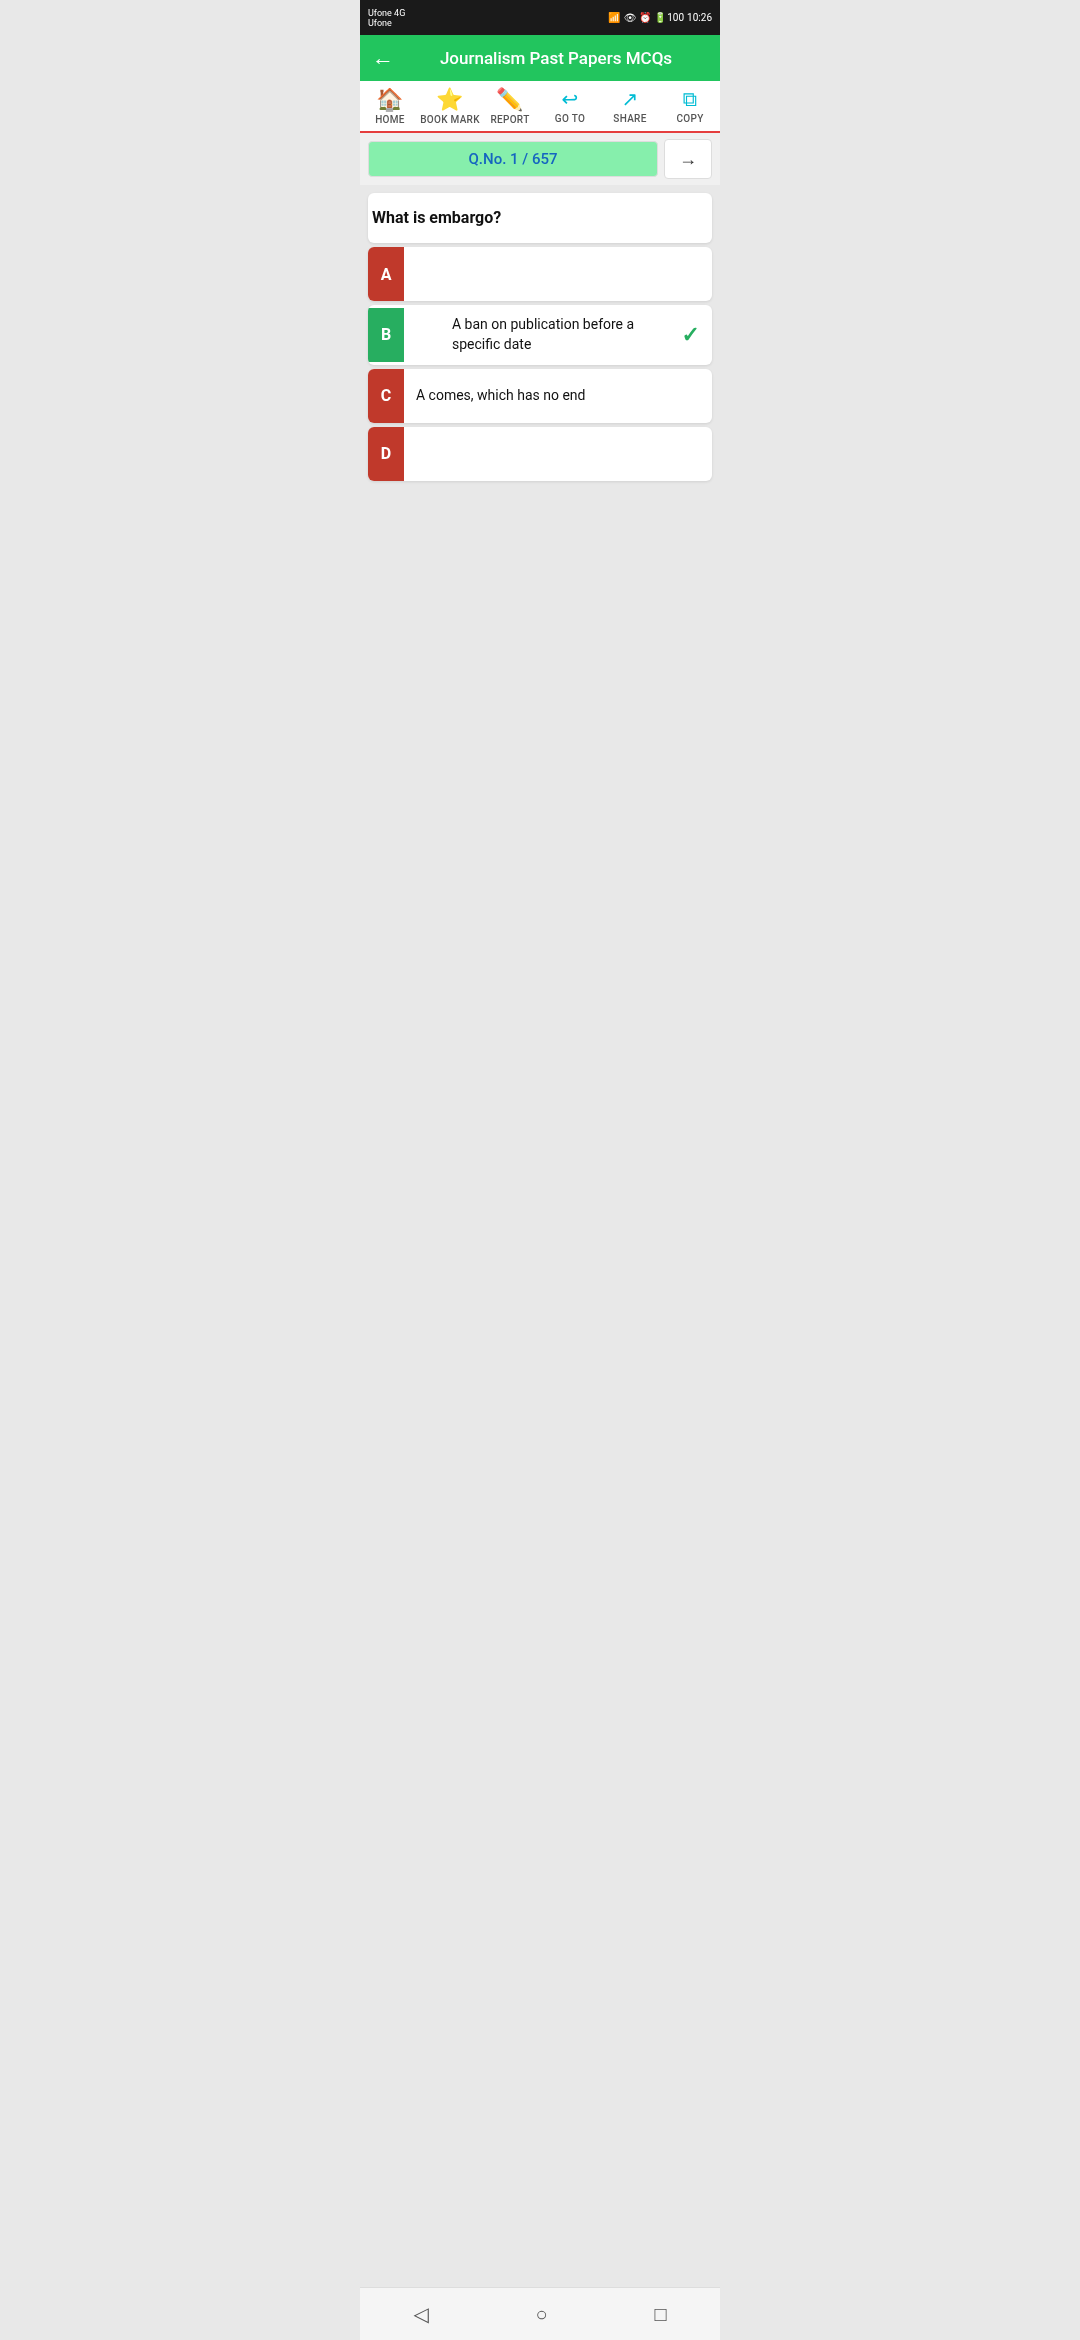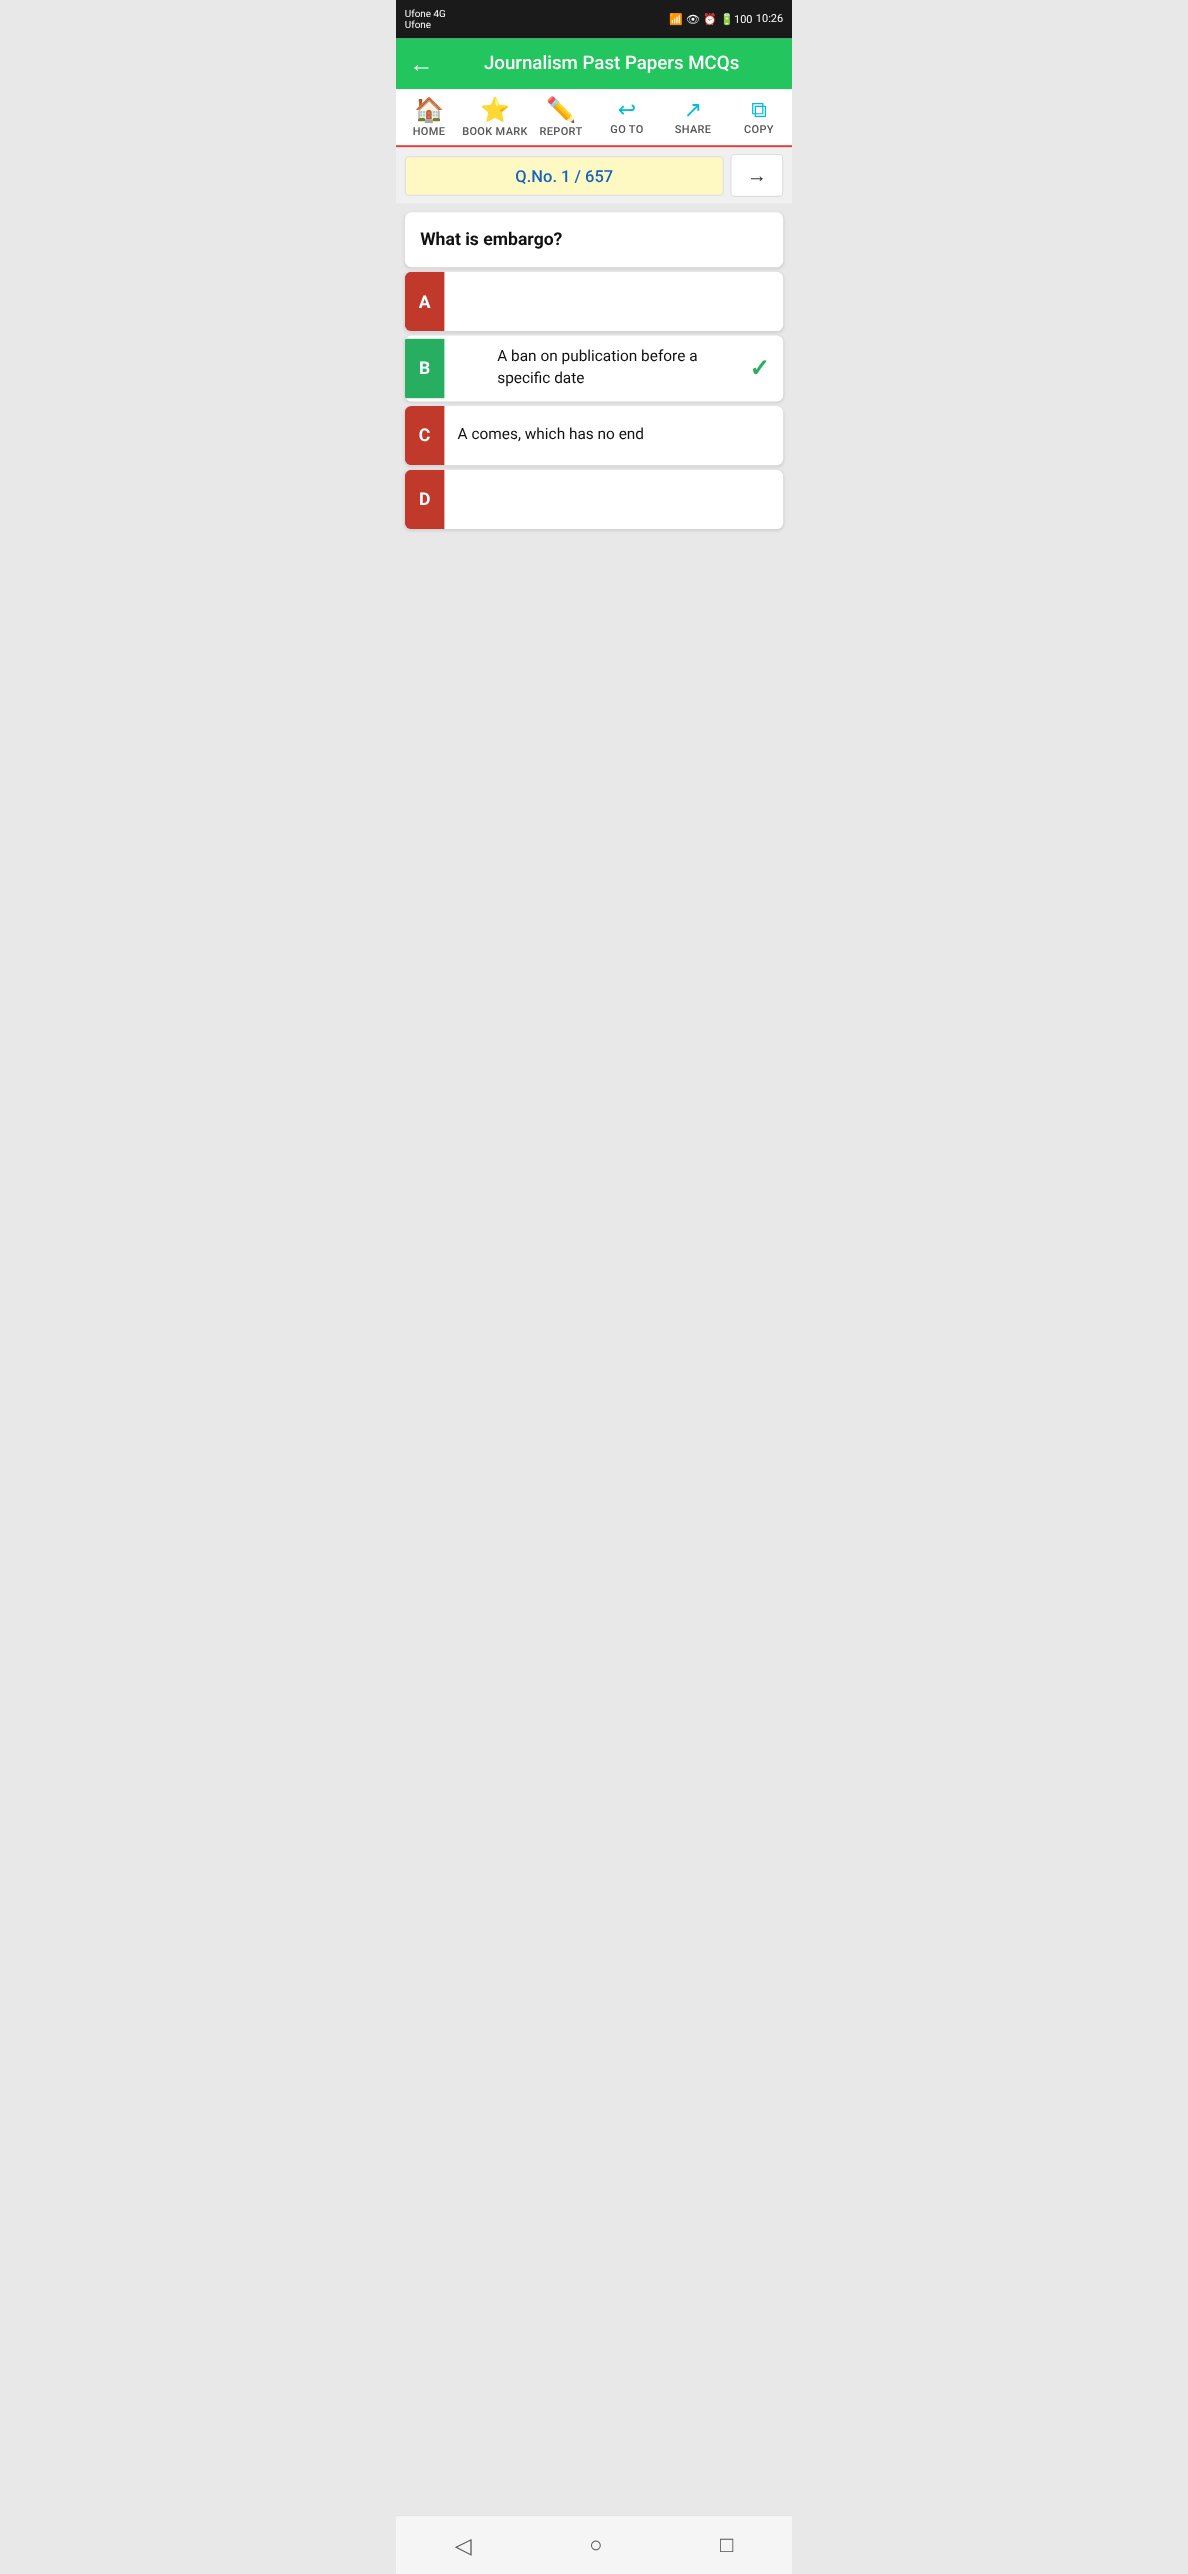--- a/index.html
+++ b/index.html
@@ -84,21 +84,21 @@
 
     
     .qno-bar {
       background: #f0f0f0;
       display: flex;
       align-items: center;
       padding: 6px 8px;
       gap: 0;
     }
     .qno-display {
-      background: #fef9c3;
+      background: #86efac;
       border: 1px solid #ddd;
       border-radius: 4px;
       padding: 8px 16px;
       flex: 1;
       text-align: center;
       color: #1565c0;
       font-size: 15px;
       font-weight: 500;
     }
     .qno-arrow {
@@ -110,21 +110,21 @@
       font-size: 18px;
       cursor: pointer;
       color: #333;
     }
 
     
     .question-container {
       background: white;
       margin: 8px 8px 4px 8px;
       border-radius: 6px;
-      padding: 14px 14px;
+      padding: 14px 4px;
       box-shadow: 0 1px 3px rgba(0,0,0,0.1);
     }
     .question-text {
       font-size: 16px;
       font-weight: bold;
       color: #111;
       line-height: 1.4;
     }
 
     

